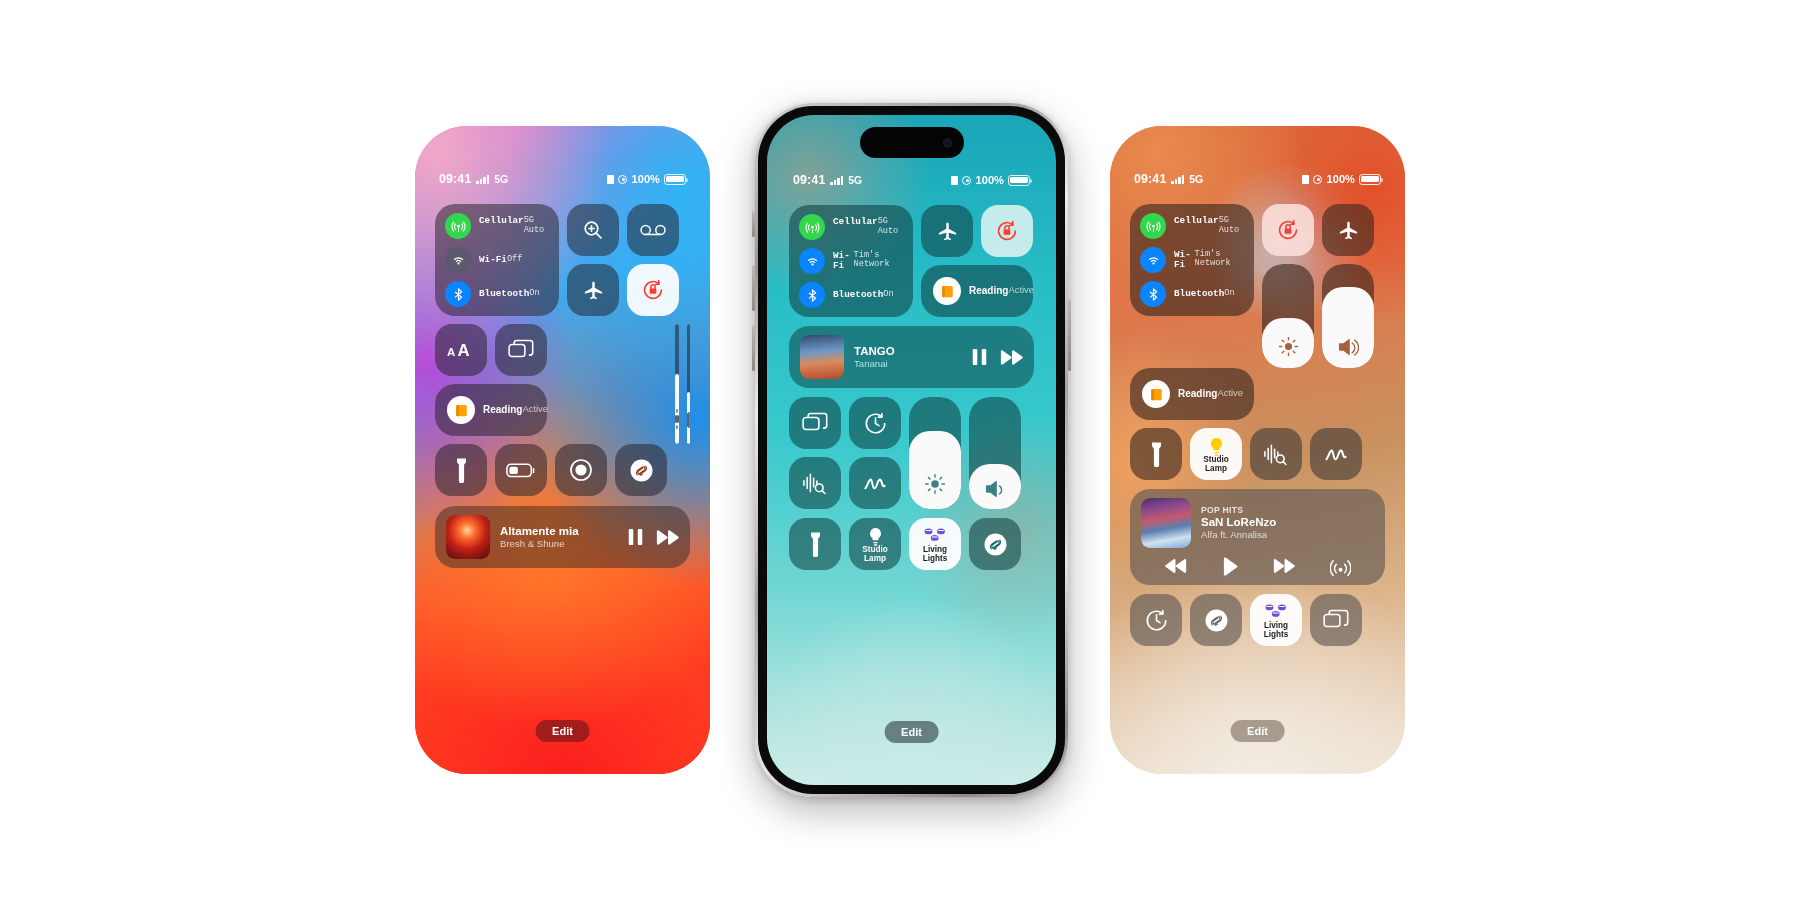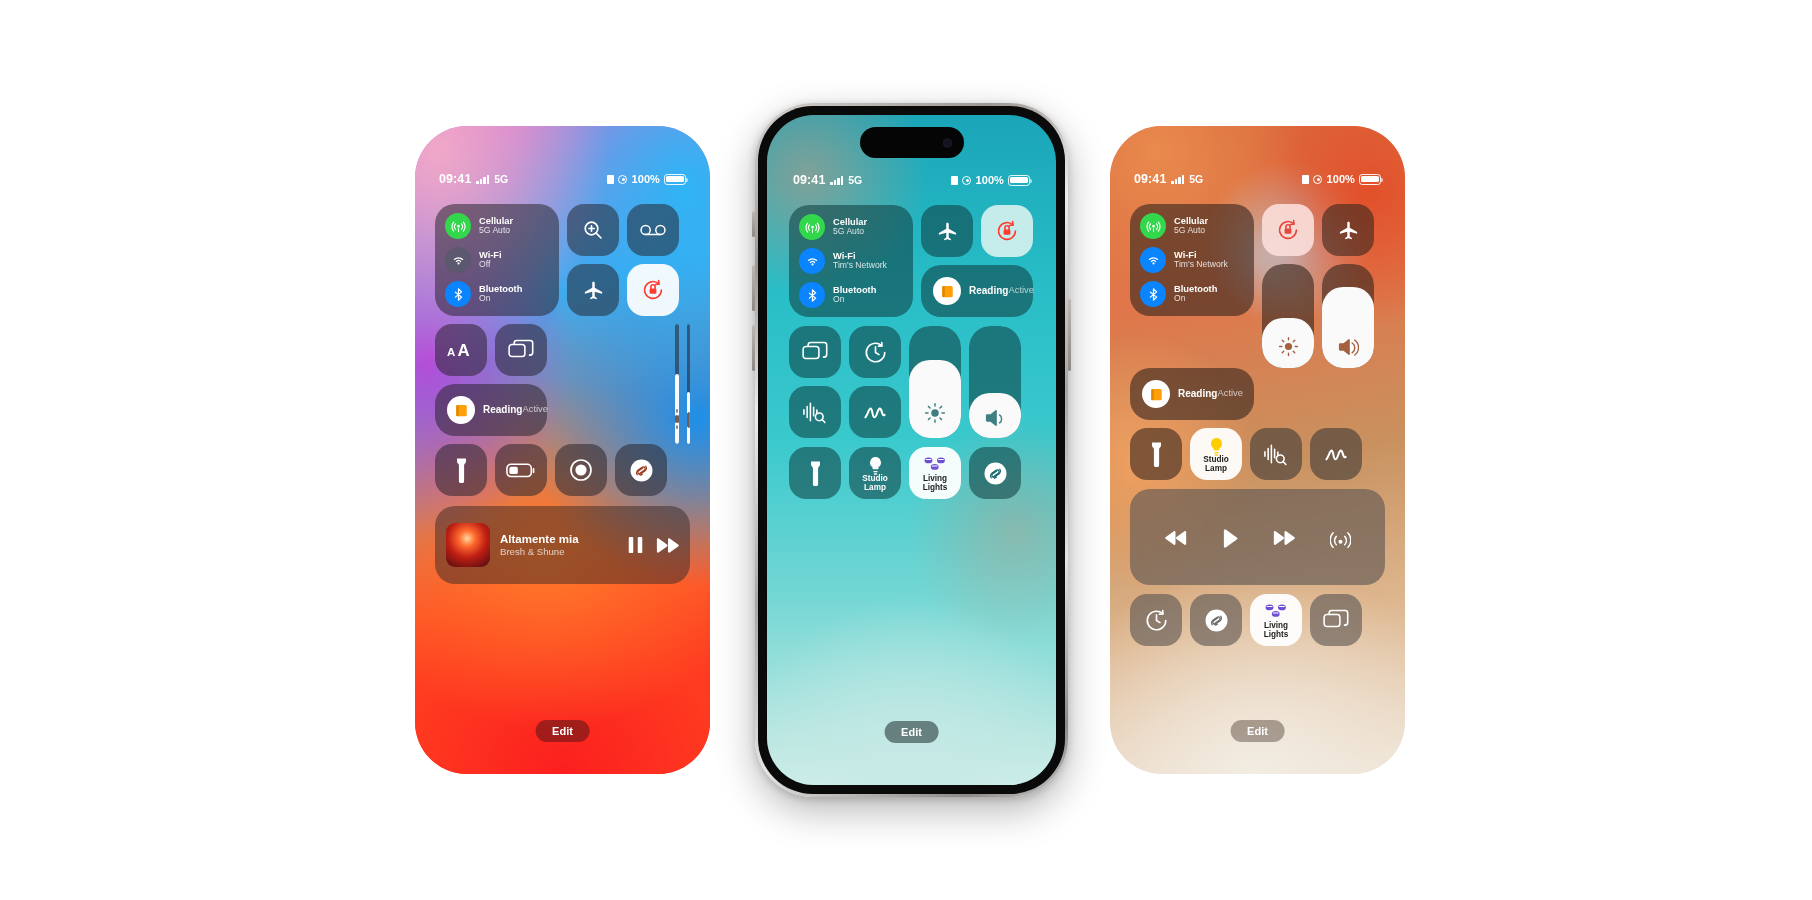--- a/index.html
+++ b/index.html
@@ -152,21 +152,21 @@
     border-radius: 20px;
     padding: 9px 10px;
     display: flex; flex-direction: column; justify-content: space-between;
   }
   .conn-row { display: flex; align-items: center; gap: 8px; }
   .conn-ico {
     width: 26px; height: 26px; border-radius: 50%;
     display: flex; align-items: center; justify-content: center;
     flex: 0 0 26px;
   }
-  .conn-txt { display: flex; flex-direction: column; line-height: 1.12; }
+  .conn-txt { display: flex; flex-direction: row; line-height: 1.12; font-family: Liberation Mono, monospace; }
   .conn-title { color:#fff; font-size: 9.3px; font-weight: bold; }
   .conn-sub { color: rgba(255,255,255,0.82); font-size: 8.6px; }
 
   
   .slider {
     border-radius: 21px;
     position: relative; overflow: hidden;
     display: flex; align-items: flex-end; justify-content: center;
   }
   .slider-fill { position: absolute; left:0; right:0; bottom:0; background:#fafafa; border-radius: 21px; }
@@ -405,21 +405,21 @@
           <div class="slider-fill" style="height:43%;"></div>
           <span class="slider-ico">
             <svg width="22" height="20" viewBox="0 0 24 22" fill="#6d5f58">
                 <path d="M12.6 2.4L7 7H3.2A1.2 1.2 0 002 8.2v5.6A1.2 1.2 0 003.2 15H7l5.6 4.6c.6.5 1.4.05 1.4-.7V3.1c0-.75-.8-1.2-1.4-.7z"></path>
                 <path d="M17 7.6c1.4 1 2.3 2.6 2.3 4.4s-.9 3.4-2.3 4.4" stroke="#6d5f58" stroke-width="1.6" fill="none" stroke-linecap="round"></path>
               </svg>
           </span>
         </div>
       </div>
 
-      <div class="np" style="height:78px;margin-top:10px;">
+      <div class="np" style="height:62px;margin-top:10px;">
         <span class="np-art" style="width:44px;height:44px;background:radial-gradient(circle at 48% 35%,#ffd9a0 0%,#ff6a2e 22%,#c01f14 52%,#4a0b10 100%);"></span>
         <span class="np-meta">
           <span class="np-title">Altamente mia</span>
           <span class="np-artist">Bresh &amp; Shune</span>
         </span>
         <span class="np-ctrls">
           <span>
             <svg width="17" height="18" viewBox="0 0 18 20" fill="#fff">
                 <rect x="1.5" y="1" width="5" height="18" rx="1.3"></rect>
                 <rect x="11.5" y="1" width="5" height="18" rx="1.3"></rect>
@@ -535,20 +535,41 @@
                     </svg>
                 </span>
                 <span class="pill-txt">
                   <span class="pill-title">Reading</span>
                   <span class="pill-sub">Active</span>
                 </span>
               </div>
             </div>
           </div>
 
+          <div class="np" style="height:62px;margin-top:9px;background:rgba(12,58,60,0.5);">
+            <span class="np-art" style="width:44px;height:44px;background:linear-gradient(175deg,#2f4a72 0%,#7098c6 38%,#d98a5c 62%,#b8482a 100%);"></span>
+            <span class="np-meta">
+              <span class="np-title">TANGO</span>
+              <span class="np-artist" style="color:rgba(190,240,238,0.9)">Tananai</span>
+            </span>
+            <span class="np-ctrls">
+              <span>
+                <svg width="17" height="18" viewBox="0 0 18 20" fill="#fff">
+                    <rect x="1.5" y="1" width="5" height="18" rx="1.3"></rect>
+                    <rect x="11.5" y="1" width="5" height="18" rx="1.3"></rect>
+                  </svg>
+              </span>
+              <span>
+                <svg width="23" height="17" viewBox="0 0 26 18" fill="#fff">
+                    <path d="M1 2.1c0-1 1.1-1.6 1.95-1.05L12.4 7.95a1.25 1.25 0 010 2.1L2.95 16.95A1.25 1.25 0 011 15.9V2.1z"></path>
+                    <path d="M13.6 2.1c0-1 1.1-1.6 1.95-1.05L25 7.95a1.25 1.25 0 010 2.1l-9.45 6.9A1.25 1.25 0 0113.6 15.9V2.1z"></path>
+                  </svg>
+              </span>
+            </span>
+          </div>
 
           <div class="cc-row" style="gap:8px; margin-top:9px;">
             <div style="display:flex;flex-direction:column;gap:8px;">
               <div style="display:flex;gap:8px;">
                 <div class="tile" style="width:52px;height:52px;background:rgba(12,58,60,0.55);">
                   <svg width="26" height="23" viewBox="0 0 28 24" fill="none" stroke="#fff" stroke-width="1.7">
                       <rect x="1.2" y="5.5" width="17" height="13" rx="3"></rect>
                       <path d="M6.6 5.5V4a2.8 2.8 0 012.8-2.8h14.4A2.8 2.8 0 0126.6 4v10.2a2.8 2.8 0 01-2.8 2.8h-1.3"></path>
                     </svg>
                 </div>
@@ -784,20 +805,28 @@
             </svg>
         </div>
         <div class="tile" style="width:52px;height:52px;background:rgba(72,64,58,0.65);">
           <svg width="27" height="24" viewBox="0 0 28 24" fill="none" stroke="#fff" stroke-width="2.1" stroke-linecap="round" stroke-linejoin="round">
               <path d="M3.5 17.5c2.5-3 3.5-9 5.5-9s1.5 9 4 9 3-9 5.5-9 2 9 5 6.5"></path>
             </svg>
         </div>
       </div>
 
       <div class="np np-big" style="height:96px;margin-top:9px;background:rgba(92,86,82,0.62);">
+        <span class="np-big-top">
+          <span class="np-art" style="width:50px;height:50px;background:linear-gradient(170deg,#4b2d72 0%,#8a4a8e 22%,#c25a6e 42%,#5a7fb0 60%,#cfe2f2 80%,#7ea8cf 100%);"></span>
+          <span class="np-meta">
+            <span class="np-eyebrow">POP HITS</span>
+            <span class="np-title">SaN LoReNzo</span>
+            <span class="np-artist">Alfa ft. Annalisa</span>
+          </span>
+        </span>
         <span class="np-big-ctrls">
           <span>
             <svg width="22" height="16" viewBox="0 0 26 18" fill="#fff">
                 <path d="M25 2.1c0-1-1.1-1.6-1.95-1.05L13.6 7.95a1.25 1.25 0 000 2.1l9.45 6.9A1.25 1.25 0 0025 15.9V2.1z"></path>
                 <path d="M12.4 2.1c0-1-1.1-1.6-1.95-1.05L1 7.95a1.25 1.25 0 000 2.1l9.45 6.9A1.25 1.25 0 0012.4 15.9V2.1z"></path>
               </svg>
           </span>
           <span>
             <svg width="16" height="19" viewBox="0 0 17 20" fill="#fff">
                 <path d="M2 1.6c0-1 1.1-1.6 1.95-1.05L15.7 8.95a1.25 1.25 0 010 2.1L3.95 19.45A1.25 1.25 0 012 18.4V1.6z"></path>

